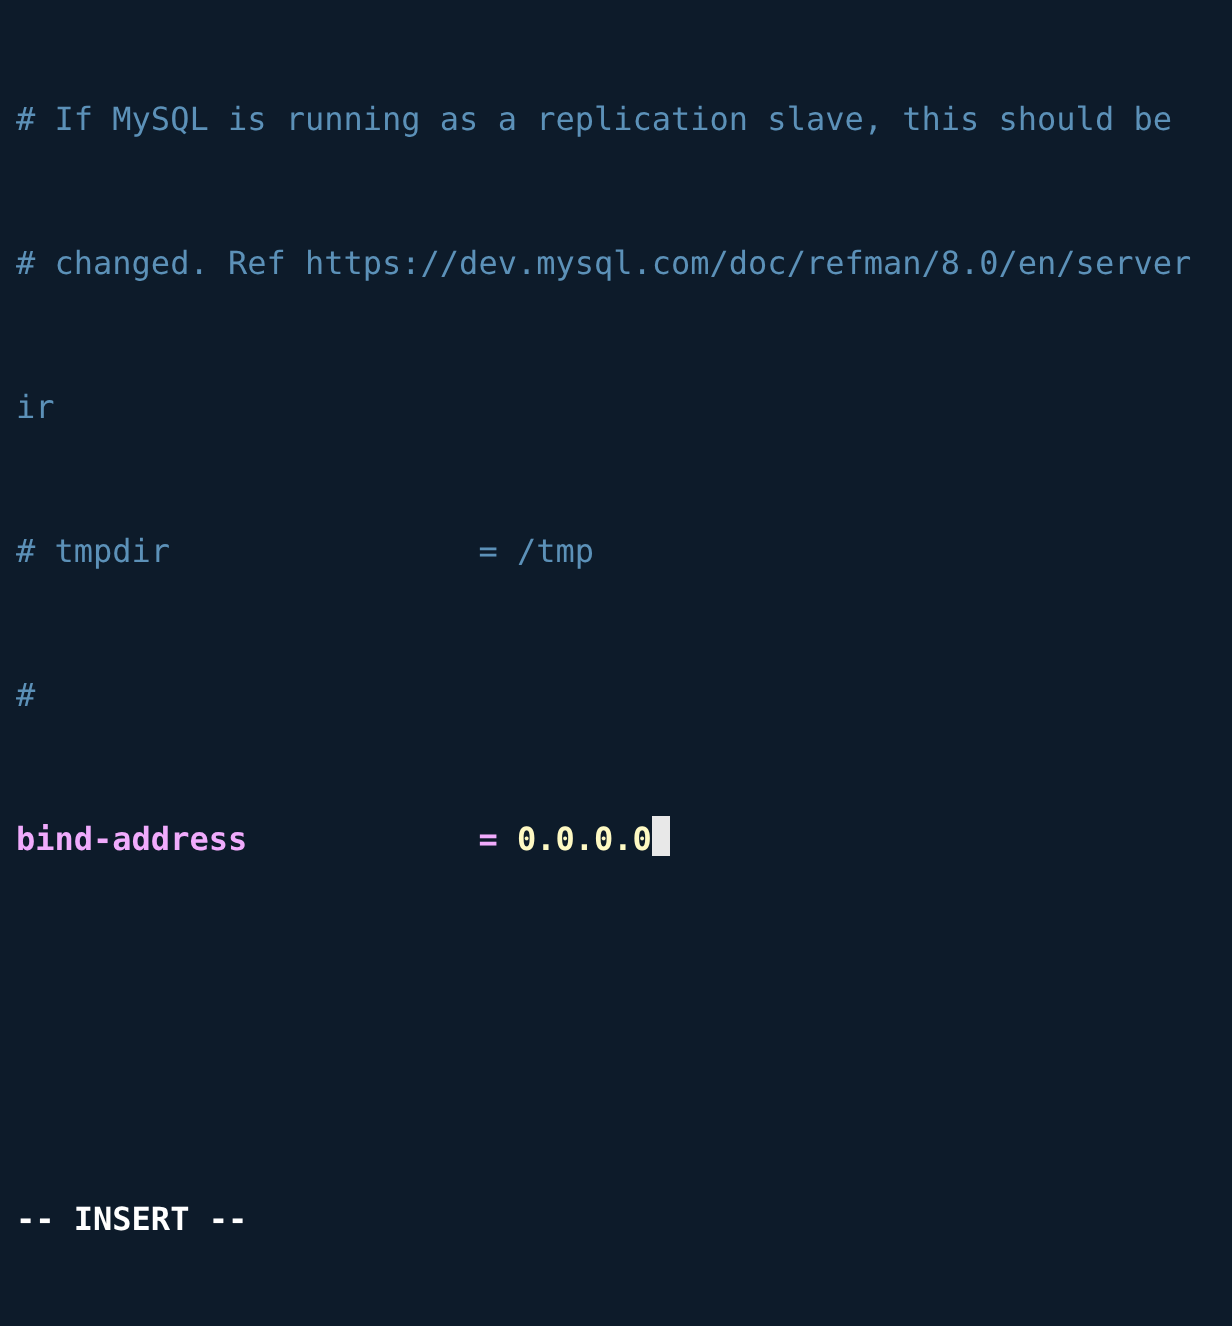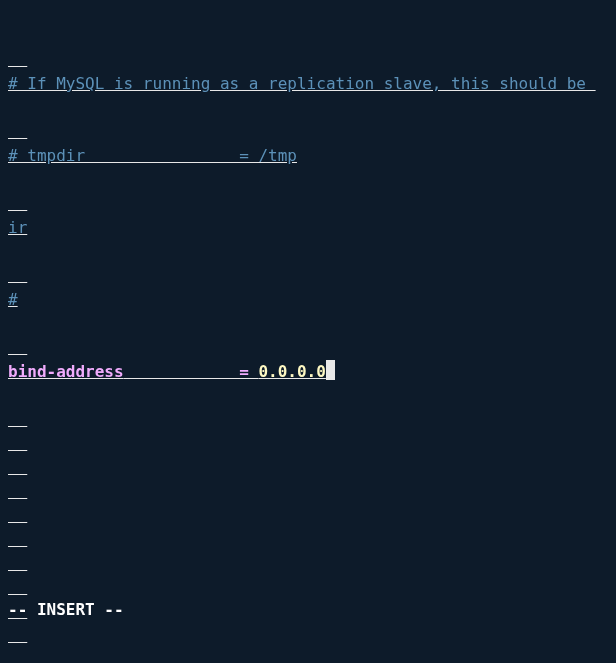--- a/index.html
+++ b/index.html
@@ -10,25 +10,24 @@
     background: #0d1b2a;
     font-family: "Menlo", "Consolas", "DejaVu Sans Mono", monospace;
     font-size: 16px;
     line-height: 24px;
     overflow: hidden;
     color: #e8e8e8;
     font-weight: 500;
   }
   .editor {
     position: relative;
-    padding: 24px 8px 0 8px;
+    padding: 0 8px 0 8px;
     white-space: pre;
     height: 100%;
     box-sizing: border-box;
-    text-decoration: underline;
   }
   .line {
     height: 24px;
   }
   .comment { color: #5c91b8; }
   .active  { color: #f0abfc; font-weight: 700; }
   .active-val { color: #fef9c3; font-weight: 700; }
   .cursor {
     display: inline-block;
     width: 9px;
@@ -43,22 +42,23 @@
     bottom: 41px;
     color: #ffffff;
     font-weight: 700;
   }
 </style>
 </head>
 <body>
 
 <div class="editor">
   <div class="line comment"># If MySQL is running as a replication slave, this should be </div>
+  <div class="line comment"># changed. Ref https://dev.mysql.com/doc/refman/8.0/en/server</div>
+  <div class="line comment">ir</div>
   <div class="line comment"># tmpdir                = /tmp</div>
-  <div class="line comment">ir</div>
   <div class="line comment">#</div>
   <div class="line"><span class="active">bind-address</span><span class="active">            = </span><span class="active-val">0.0.0.0</span><span class="cursor"></span></div>
   
   
   
   
   
   
   
   

